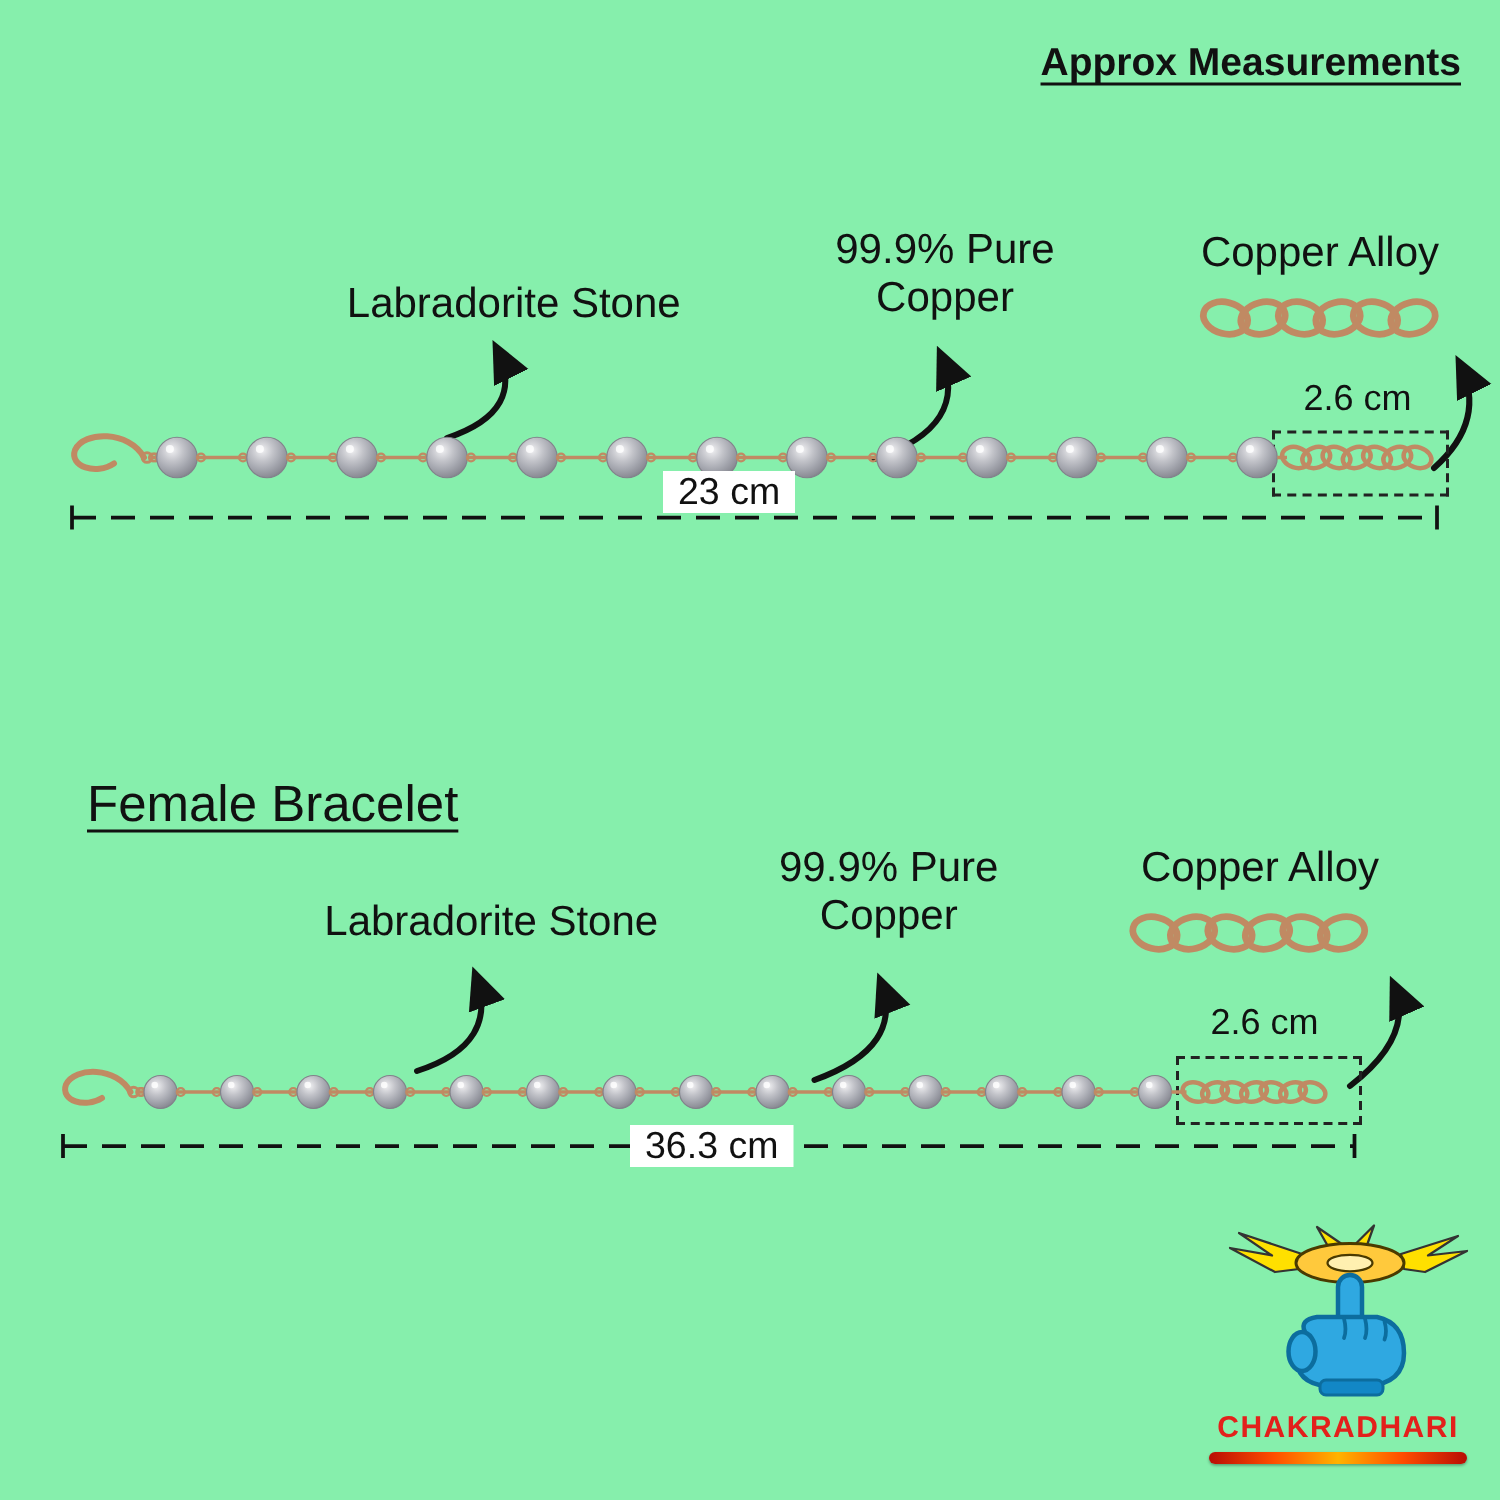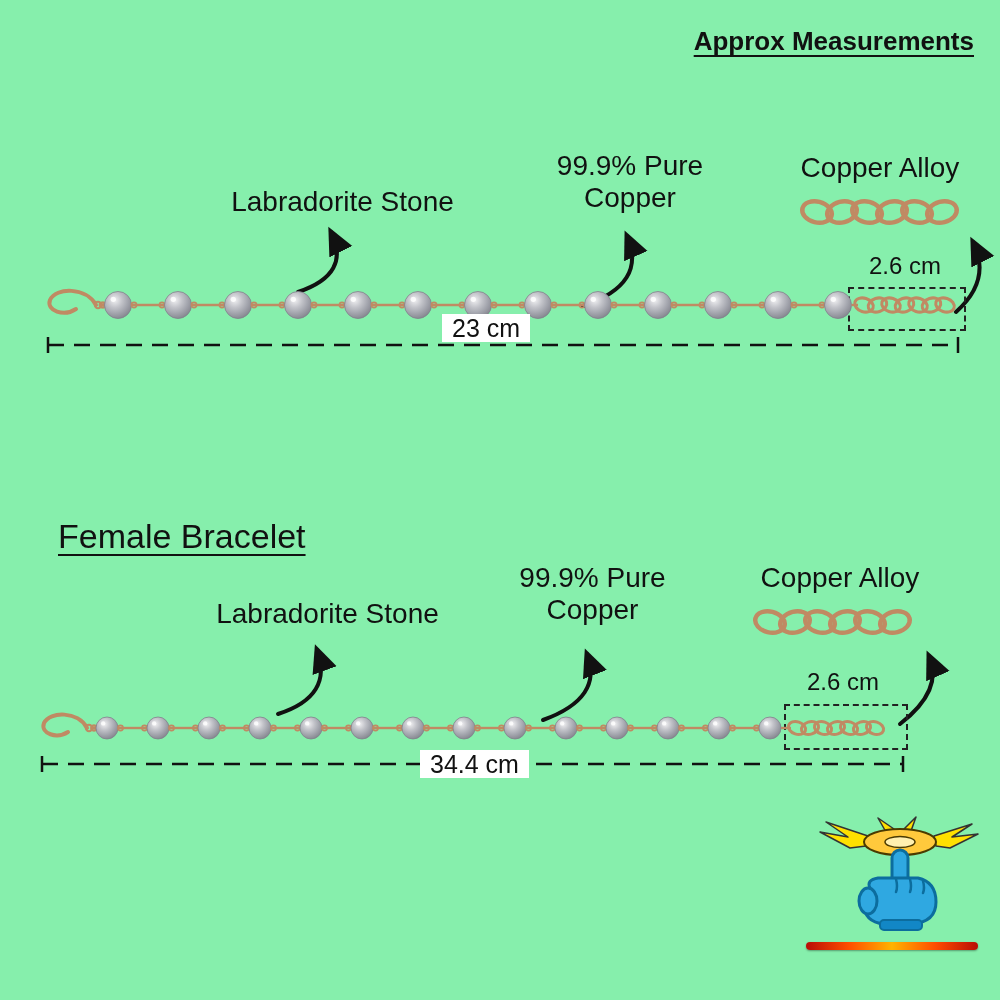--- a/index.html
+++ b/index.html
@@ -291,21 +291,21 @@
       <line x1="746" y1="28" x2="756" y2="28" stroke="#c08a63" stroke-width="2.4"></line>
       <ellipse cx="762" cy="28" rx="8.8" ry="6.2" fill="none" stroke="#c08a63" stroke-width="3" transform="rotate(18 762 28)"></ellipse>
       <ellipse cx="775" cy="28" rx="8.8" ry="6.2" fill="none" stroke="#c08a63" stroke-width="3" transform="rotate(-18 775 28)"></ellipse>
       <ellipse cx="788" cy="28" rx="8.8" ry="6.2" fill="none" stroke="#c08a63" stroke-width="3" transform="rotate(18 788 28)"></ellipse>
       <ellipse cx="801" cy="28" rx="8.8" ry="6.2" fill="none" stroke="#c08a63" stroke-width="3" transform="rotate(-18 801 28)"></ellipse>
       <ellipse cx="814" cy="28" rx="8.8" ry="6.2" fill="none" stroke="#c08a63" stroke-width="3" transform="rotate(18 814 28)"></ellipse>
       <ellipse cx="827" cy="28" rx="8.8" ry="6.2" fill="none" stroke="#c08a63" stroke-width="3" transform="rotate(-18 827 28)"></ellipse>
       <ellipse cx="840" cy="28" rx="8.8" ry="6.2" fill="none" stroke="#c08a63" stroke-width="3" transform="rotate(18 840 28)"></ellipse>
     </svg>
 
-  <span class="abs len-label f-len">34.4 cm</span>
+  <span class="abs len-label f-len">36.3 cm</span>
 
   <div class="abs logo">
     <svg width="184" height="118" viewBox="0 0 184 118">
 
       <g>
         <polygon points="134,20 172,8 152,21 178,18 150,32 136,30" fill="#ffe000" stroke="#333" stroke-width="1.5" stroke-linejoin="round"></polygon>
         <polygon points="68,20 26,6 48,21 20,16 50,32 66,30" fill="#ffe000" stroke="#333" stroke-width="1.5" stroke-linejoin="round"></polygon>
         <polygon points="86,16 78,2 94,13" fill="#ffe000" stroke="#333" stroke-width="1.5" stroke-linejoin="round"></polygon>
         <polygon points="104,13 116,1 111,15" fill="#ffe000" stroke="#333" stroke-width="1.5" stroke-linejoin="round"></polygon>
         <ellipse cx="100" cy="26" rx="36" ry="13" fill="#ffc93c" stroke="#4a3a00" stroke-width="2"></ellipse>
@@ -313,16 +313,17 @@
       </g>
 
       <g>
         <rect x="92" y="34" width="16" height="38" rx="8" fill="#2fa8e1" stroke="#0c6d9e" stroke-width="3"></rect>
         <path d="M 70 72 Q 66 64 78 62 L 118 62 Q 136 66 136 86 Q 136 106 112 108 L 84 108 Q 64 106 64 88 Q 64 76 70 72 Z" fill="#2fa8e1" stroke="#0c6d9e" stroke-width="3" stroke-linejoin="round"></path>
         <ellipse cx="68" cy="85" rx="9" ry="13" fill="#2fa8e1" stroke="#0c6d9e" stroke-width="3"></ellipse>
         <path d="M 96 63 q 2 8 0 13 M 110 63 q 2 8 0 13 M 123 65 q 2 7 0 12" fill="none" stroke="#0c6d9e" stroke-width="2.5" stroke-linecap="round"></path>
         <rect x="80" y="104" width="42" height="10" rx="4" fill="#1287c6" stroke="#0c6d9e" stroke-width="2"></rect>
       </g>
     </svg>
+    <div class="brand-name">CHAKRADHARI</div>
     <div class="brand-bar"></div>
   </div>
 
 </div>
 
 </body></html>

